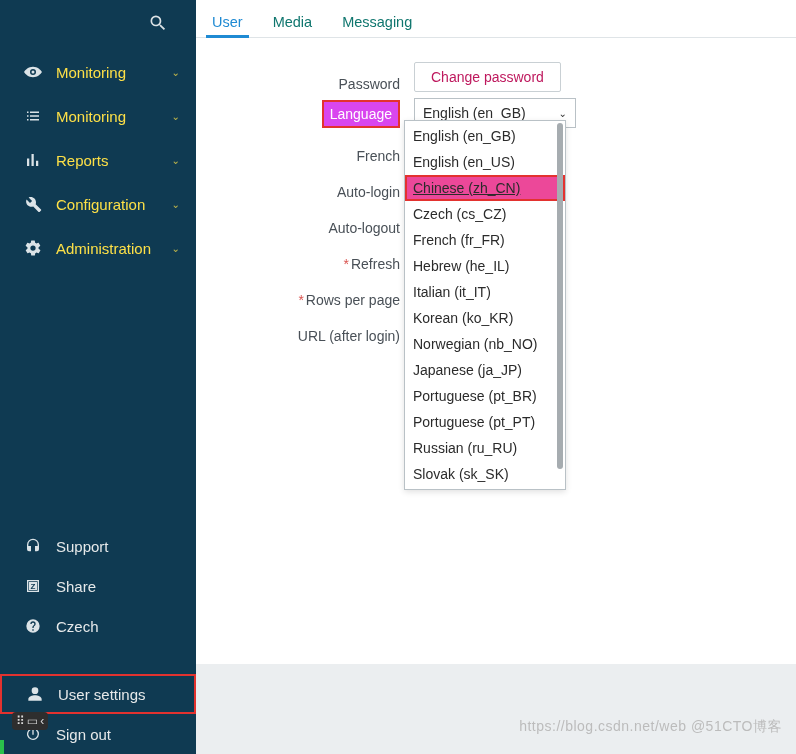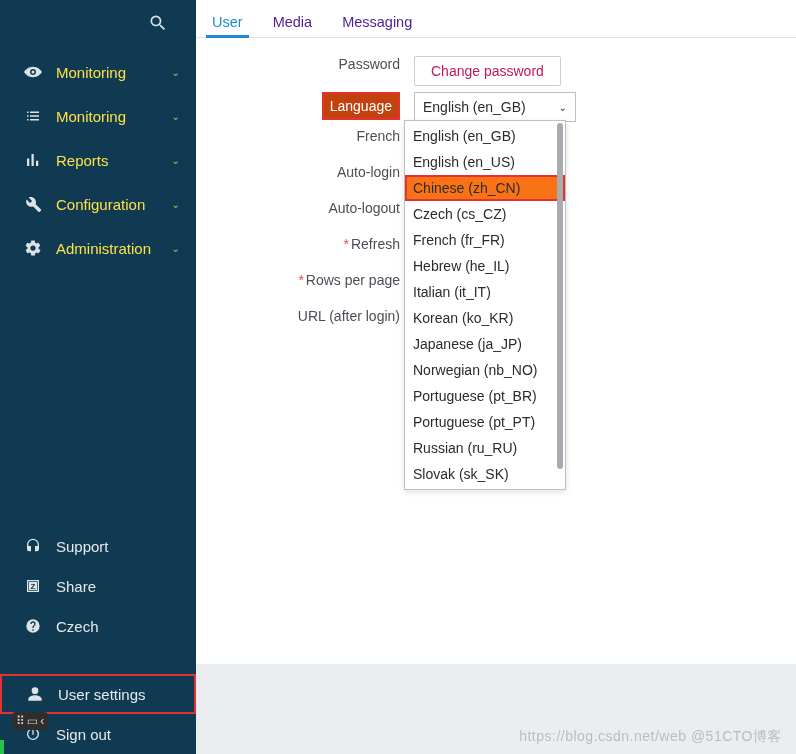--- a/index.html
+++ b/index.html
@@ -20,42 +20,42 @@
   .bottom-item { display: flex; align-items: center; height: 40px; padding: 0 16px 0 22px; cursor: pointer; font-size: 15px; color: #e6e9ea; }
   .bottom-item .icon { width: 22px; display: flex; justify-content: center; margin-right: 12px; }
   .bottom-item .icon svg { fill: #dbe3e7; }
   .user-settings-hl { border: 2px solid #e3322f; margin-top: 28px; }
   .collapse-strip { position: absolute; left: 12px; bottom: 24px; display: flex; align-items: center; gap: 2px; background: #2e2e2e; border-radius: 4px; padding: 2px 4px; color: #d9d9d9; font-size: 12px; }
   .collapse-strip span { display: inline-block; }
 
   
   .main { flex: 1; display: flex; flex-direction: column; }
   .tabbar { height: 38px; background: #ffffff; display: flex; align-items: flex-end; padding: 0 10px; gap: 18px; border-bottom: 1px solid #dfe4e7; }
-  .tab { padding: 8px 6px 7px; font-size: 14.5px; color: #4c1d95; cursor: pointer; position: relative; }
+  .tab { padding: 8px 6px 7px; font-size: 14.5px; color: #0f766e; cursor: pointer; position: relative; }
   .tab.active { color: #1f8ad3; }
   .tab.active::after { content: ""; position: absolute; left: 0; right: 0; bottom: -1px; height: 3px; background: #1f8ad3; }
 
   .form-card { background: #ffffff; margin: 0; padding: 18px 24px 320px; position: relative; }
-  .form-row { display: flex; align-items: flex-start; height: 36px; }
+  .form-row { display: flex; align-items: flex-end; height: 36px; }
   .form-label { width: 194px; text-align: right; padding-right: 14px; font-size: 14px; color: #495057; }
   .form-label .req { color: #d9534f; margin-right: 2px; }
-  .lang-hl { display: inline-block; border: 2px solid #e3322f; background: #c2410c; color: #fff; padding: 4px 6px; }
+  .lang-hl { display: inline-block; border: 2px solid #e3322f; background: #d946ef; color: #fff; padding: 4px 6px; }
   .form-control-cell { position: relative; }
 
   .btn { height: 30px; padding: 0 16px; background: #ffffff; border: 1px solid #c9d0d4; border-radius: 2px; font-size: 14px; color: #be185d; cursor: pointer; }
 
   .select { width: 162px; height: 30px; border: 1px solid #b9c1c6; background: #fff; display: flex; align-items: center; justify-content: space-between; padding: 0 8px; font-size: 14px; color: #2b2b2b; cursor: pointer; position: relative; }
   .select .arrow { font-size: 10px; color: #333; }
 
   .dropdown { position: absolute; top: 82px; left: 208px; width: 162px; border: 1px solid #b9c1c6; background: #fff; box-shadow: 0 2px 6px rgba(0,0,0,.12); padding: 2px 0; z-index: 10; }
   .dropdown::after { content: ""; position: absolute; top: 2px; bottom: 20px; right: 2px; width: 6px; background: #a6acb0; border-radius: 3px; }
   .dd-item { height: 26px; display: flex; align-items: center; padding: 0 8px; font-size: 14px; color: #2b2b2b; cursor: pointer; }
-  .dd-item.highlight { background: #f97316; outline: 2px solid #e3322f; outline-offset: -2px; }
-
-  .watermark { position: absolute; right: 14px; bottom: 8px; font-size: 14px; color: #bcbcbc; letter-spacing: .5px; pointer-events: none; }
+  .dd-item.highlight { background: #ec4899; outline: 2px solid #e3322f; outline-offset: -2px; text-decoration: underline; }
+
+  .watermark { position: absolute; right: 14px; bottom: 18px; font-size: 14px; color: #bcbcbc; letter-spacing: .5px; pointer-events: none; }
   .green-edge { position: absolute; left: -196px; bottom: 0; width: 4px; height: 14px; background: #2ac14b; }
 
   .main-bg { flex: 1; position: relative; }
 </style>
 </head>
 <body>
 
 <div class="app">
   <aside class="sidebar">
     <div class="sidebar-top">
@@ -214,22 +214,22 @@
 
       <div class="dropdown" id="lang-dropdown">
           <div class="dd-item">English (en_GB)</div>
           <div class="dd-item">English (en_US)</div>
           <div class="dd-item highlight">Chinese (zh_CN)</div>
           <div class="dd-item">Czech (cs_CZ)</div>
           <div class="dd-item">French (fr_FR)</div>
           <div class="dd-item">Hebrew (he_IL)</div>
           <div class="dd-item">Italian (it_IT)</div>
           <div class="dd-item">Korean (ko_KR)</div>
+          <div class="dd-item">Norwegian (nb_NO)</div>
           <div class="dd-item">Japanese (ja_JP)</div>
-          <div class="dd-item">Norwegian (nb_NO)</div>
           <div class="dd-item">Portuguese (pt_BR)</div>
           <div class="dd-item">Portuguese (pt_PT)</div>
           <div class="dd-item">Russian (ru_RU)</div>
           <div class="dd-item">Slovak (sk_SK)</div>
         </div>
     </div>
 
     <div class="main-bg">
       <div class="green-edge"></div>
     </div>

